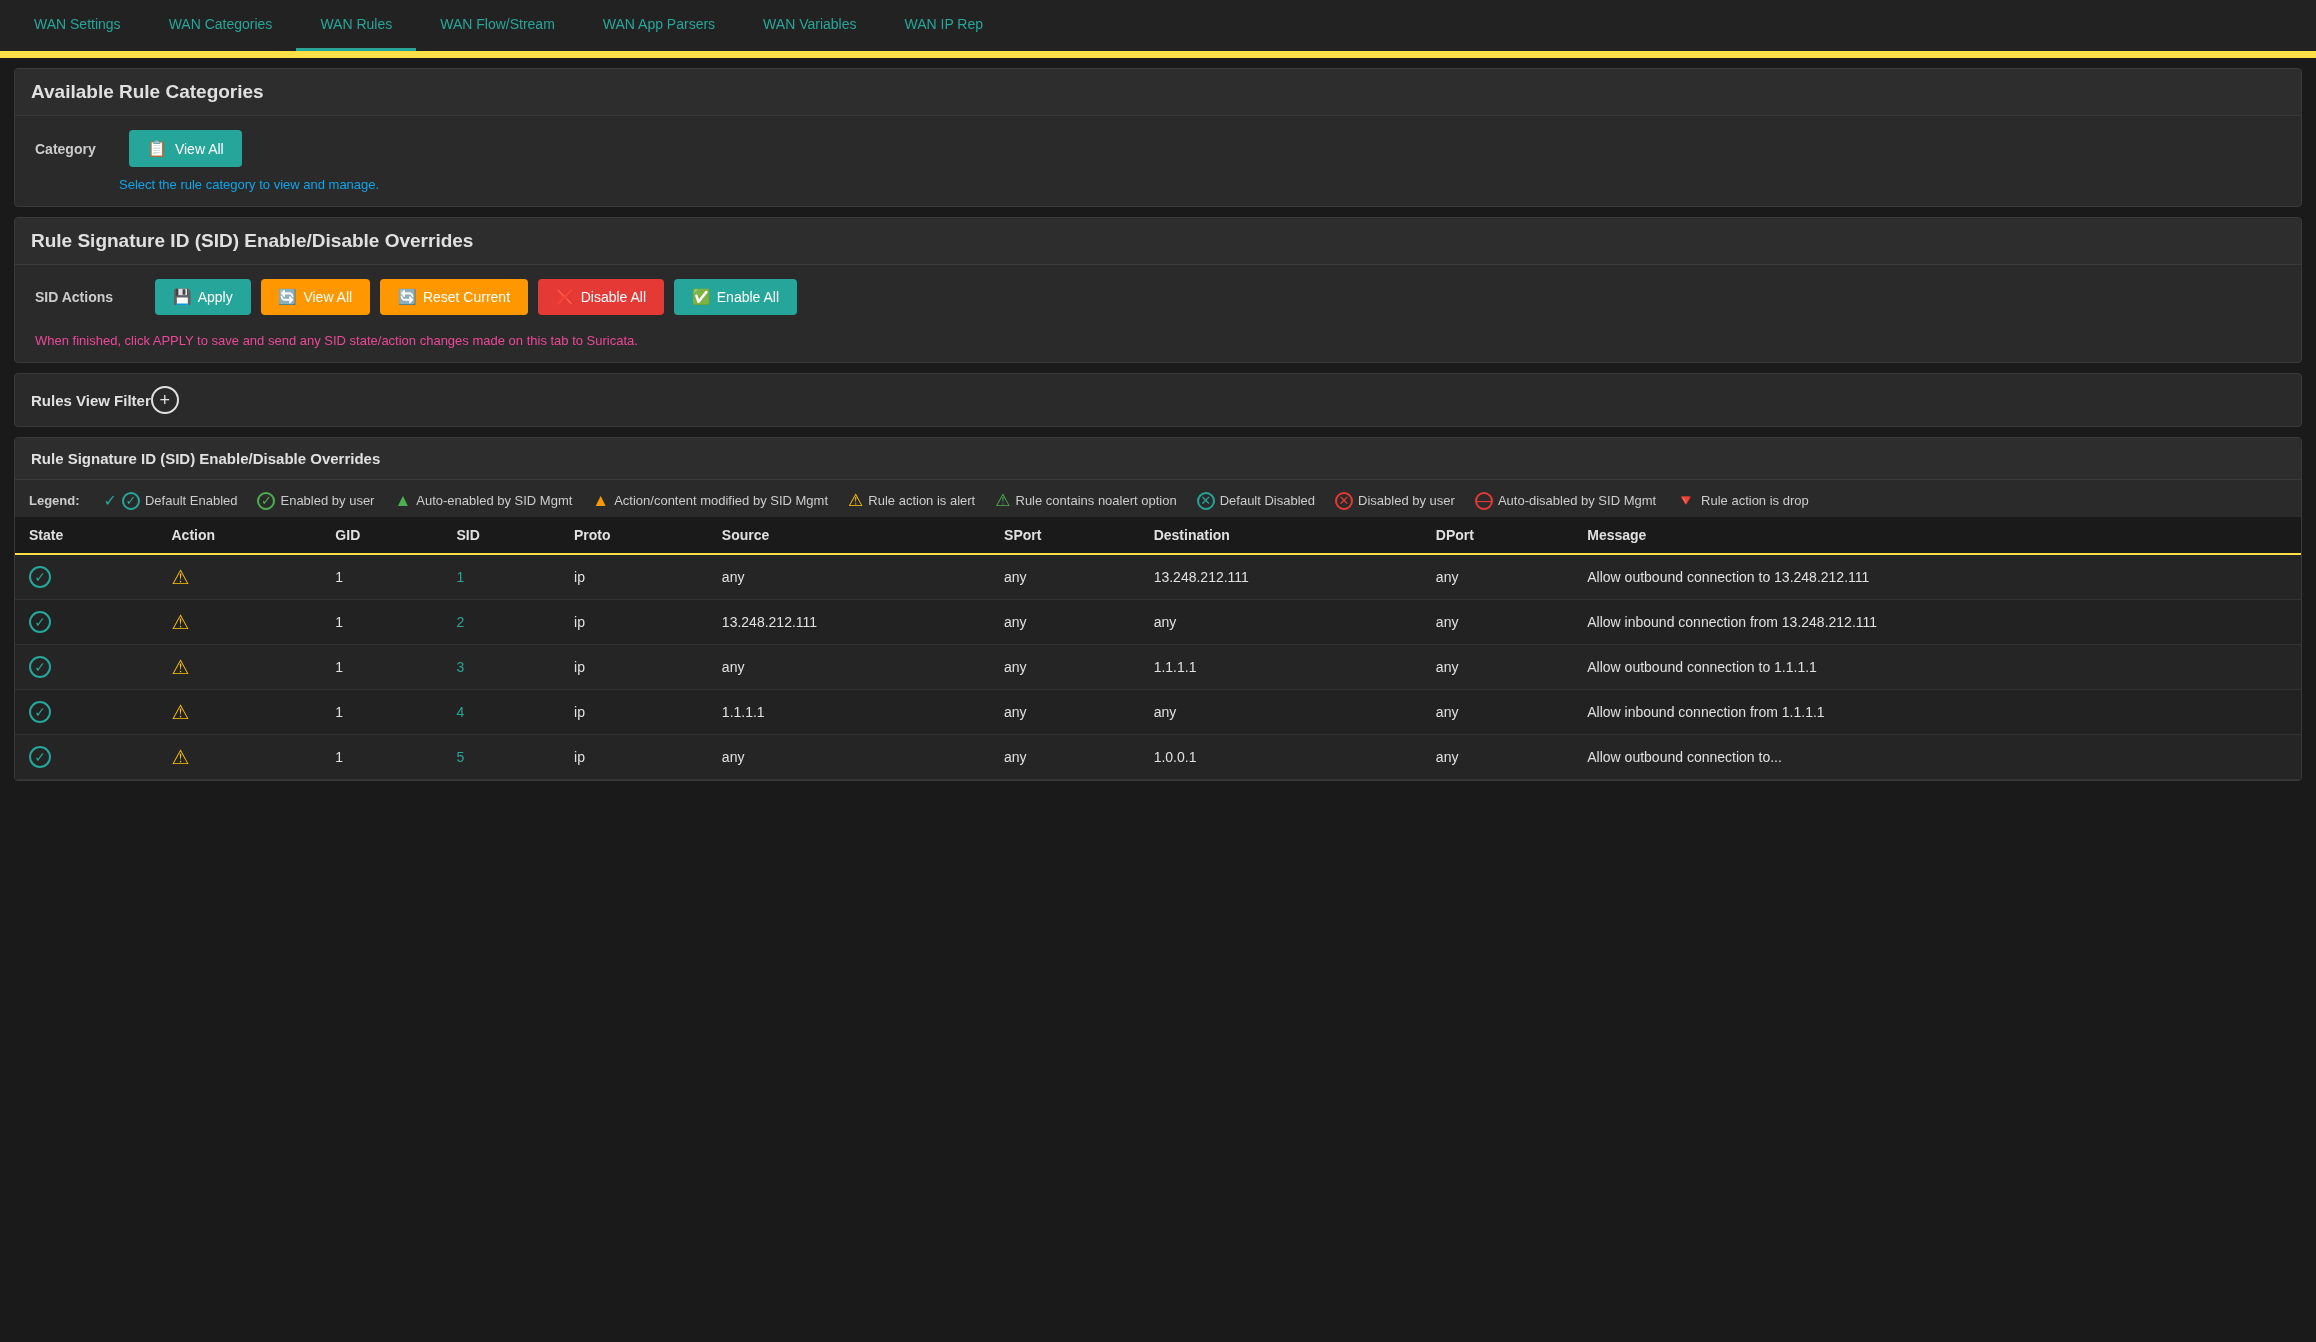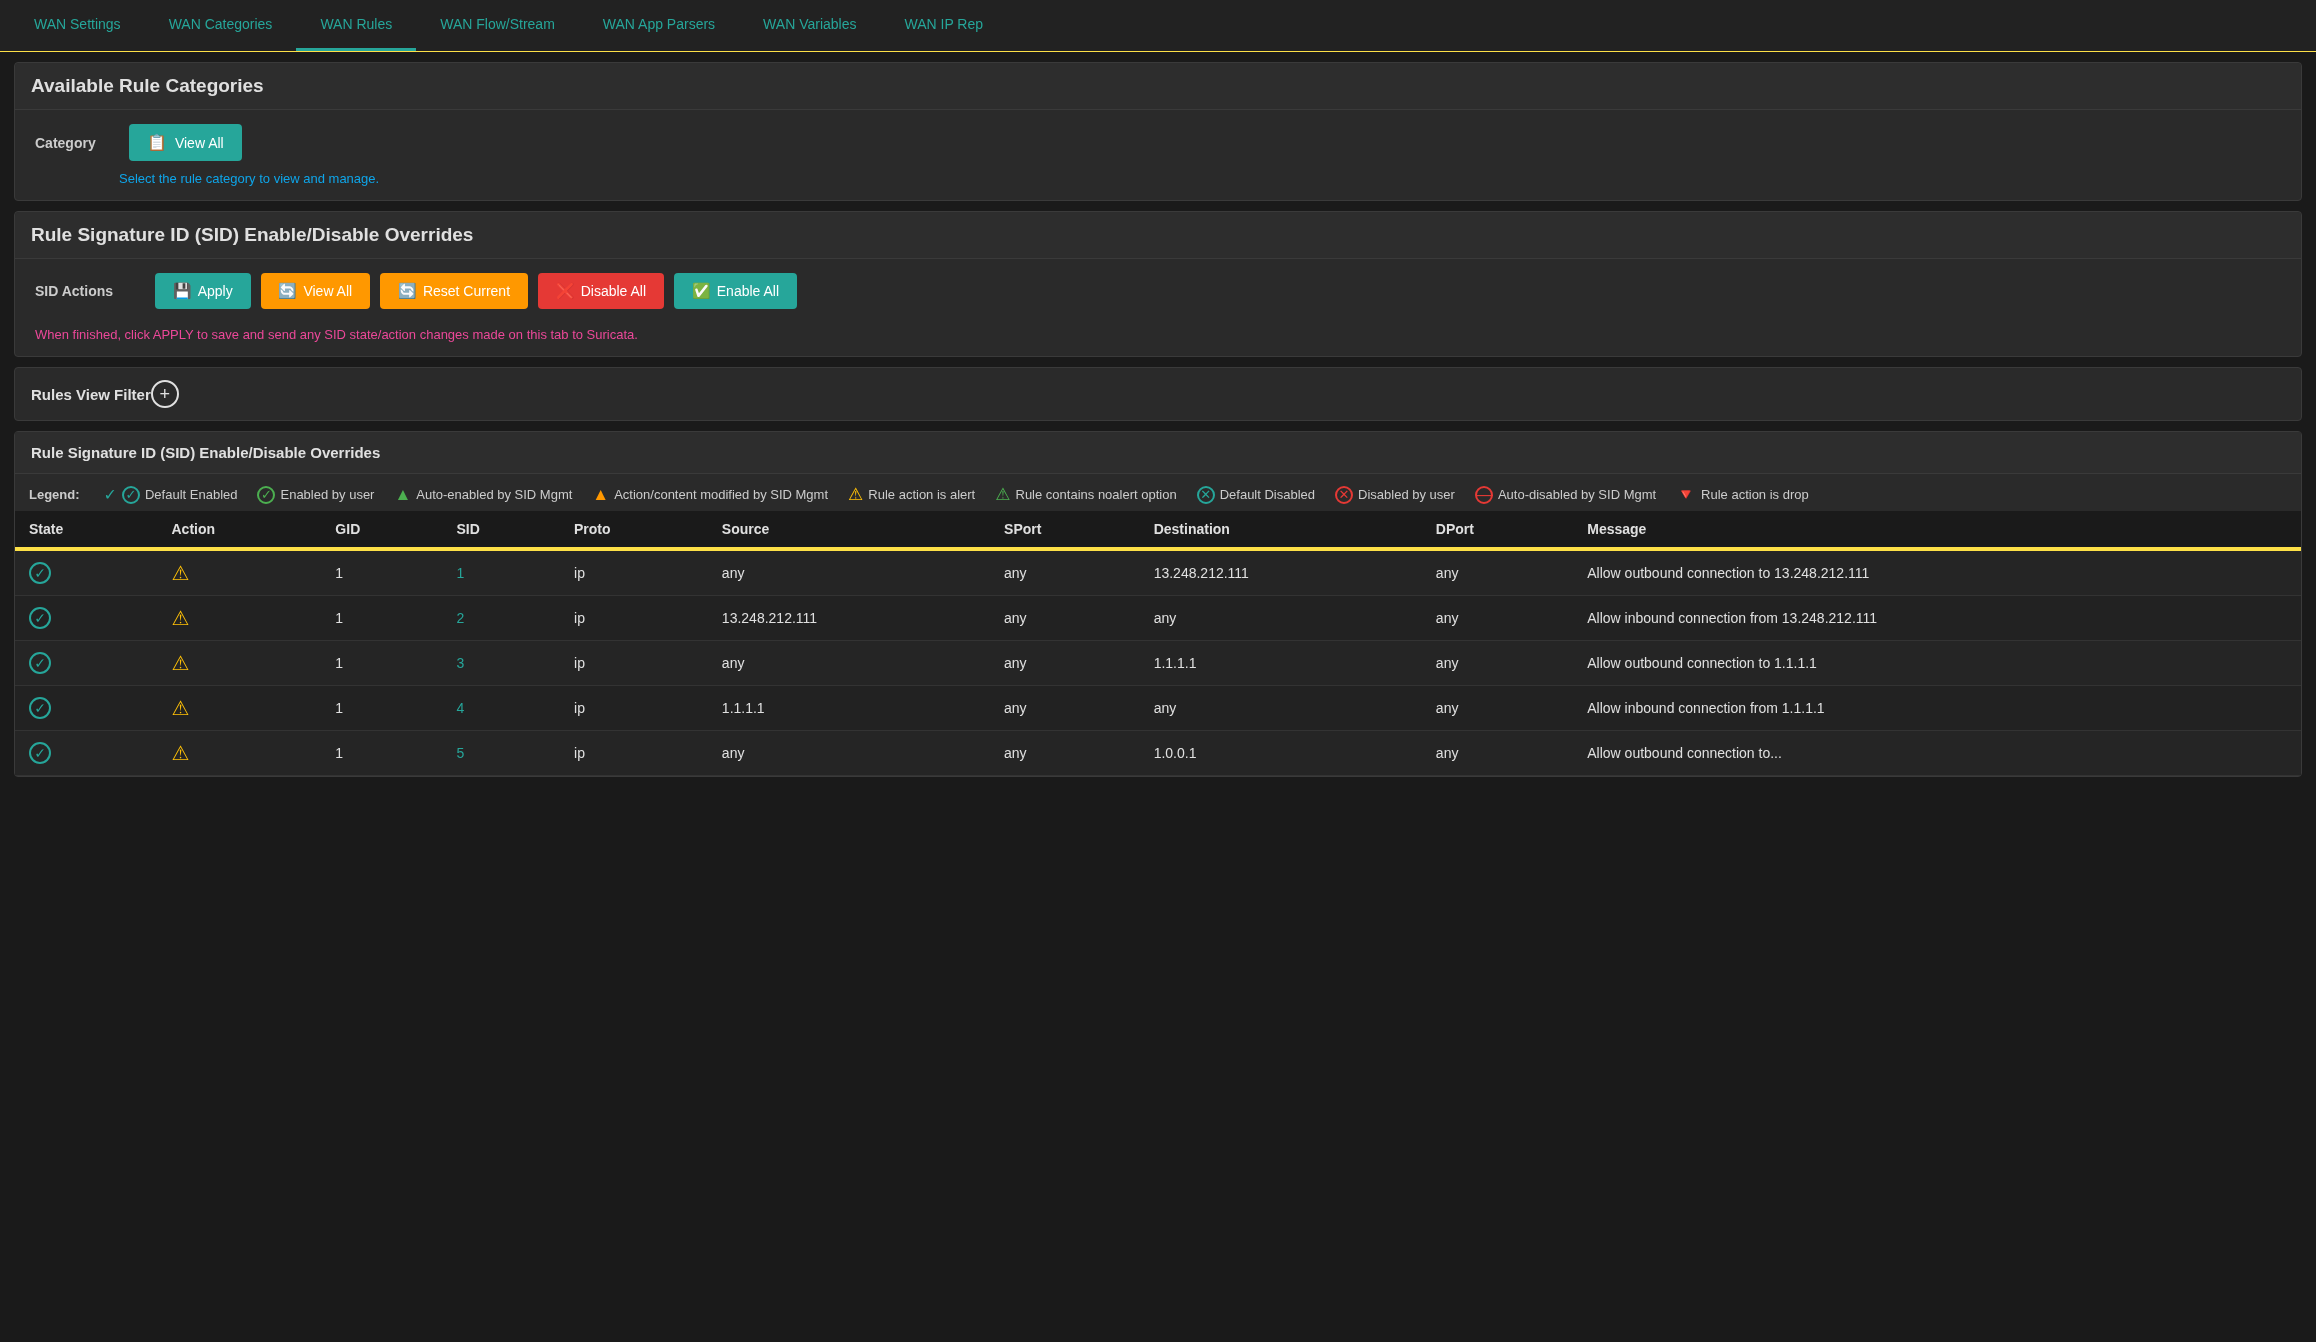--- a/index.html
+++ b/index.html
@@ -9,21 +9,21 @@
       font-family: 'Segoe UI', Arial, sans-serif;
       font-size: 14px;
       min-height: 100vh;
     }
 
     
     .top-nav {
       background: #222;
       display: flex;
       align-items: center;
-      border-bottom: 1px solid #fde047;
+      border-bottom: 7px solid #fde047;
       padding: 0 10px;
     }
     .nav-tab {
       color: #26a69a;
       padding: 16px 24px;
       cursor: pointer;
       font-size: 14px;
       border-bottom: 3px solid transparent;
       white-space: nowrap;
     }
@@ -257,21 +257,21 @@
     }
     .rules-table thead tr {
       background: #1a1a1a;
     }
     .rules-table th {
       padding: 10px 14px;
       text-align: left;
       color: #e0e0e0;
       font-weight: bold;
       font-size: 14px;
-      border-bottom: 4px solid #fde047;
+      border-bottom: 2px solid #fde047;
     }
     .rules-table td {
       padding: 10px 14px;
       border-bottom: 1px solid #333;
       font-size: 14px;
       vertical-align: middle;
     }
     .rules-table tbody tr {
       background: #252525;
     }

